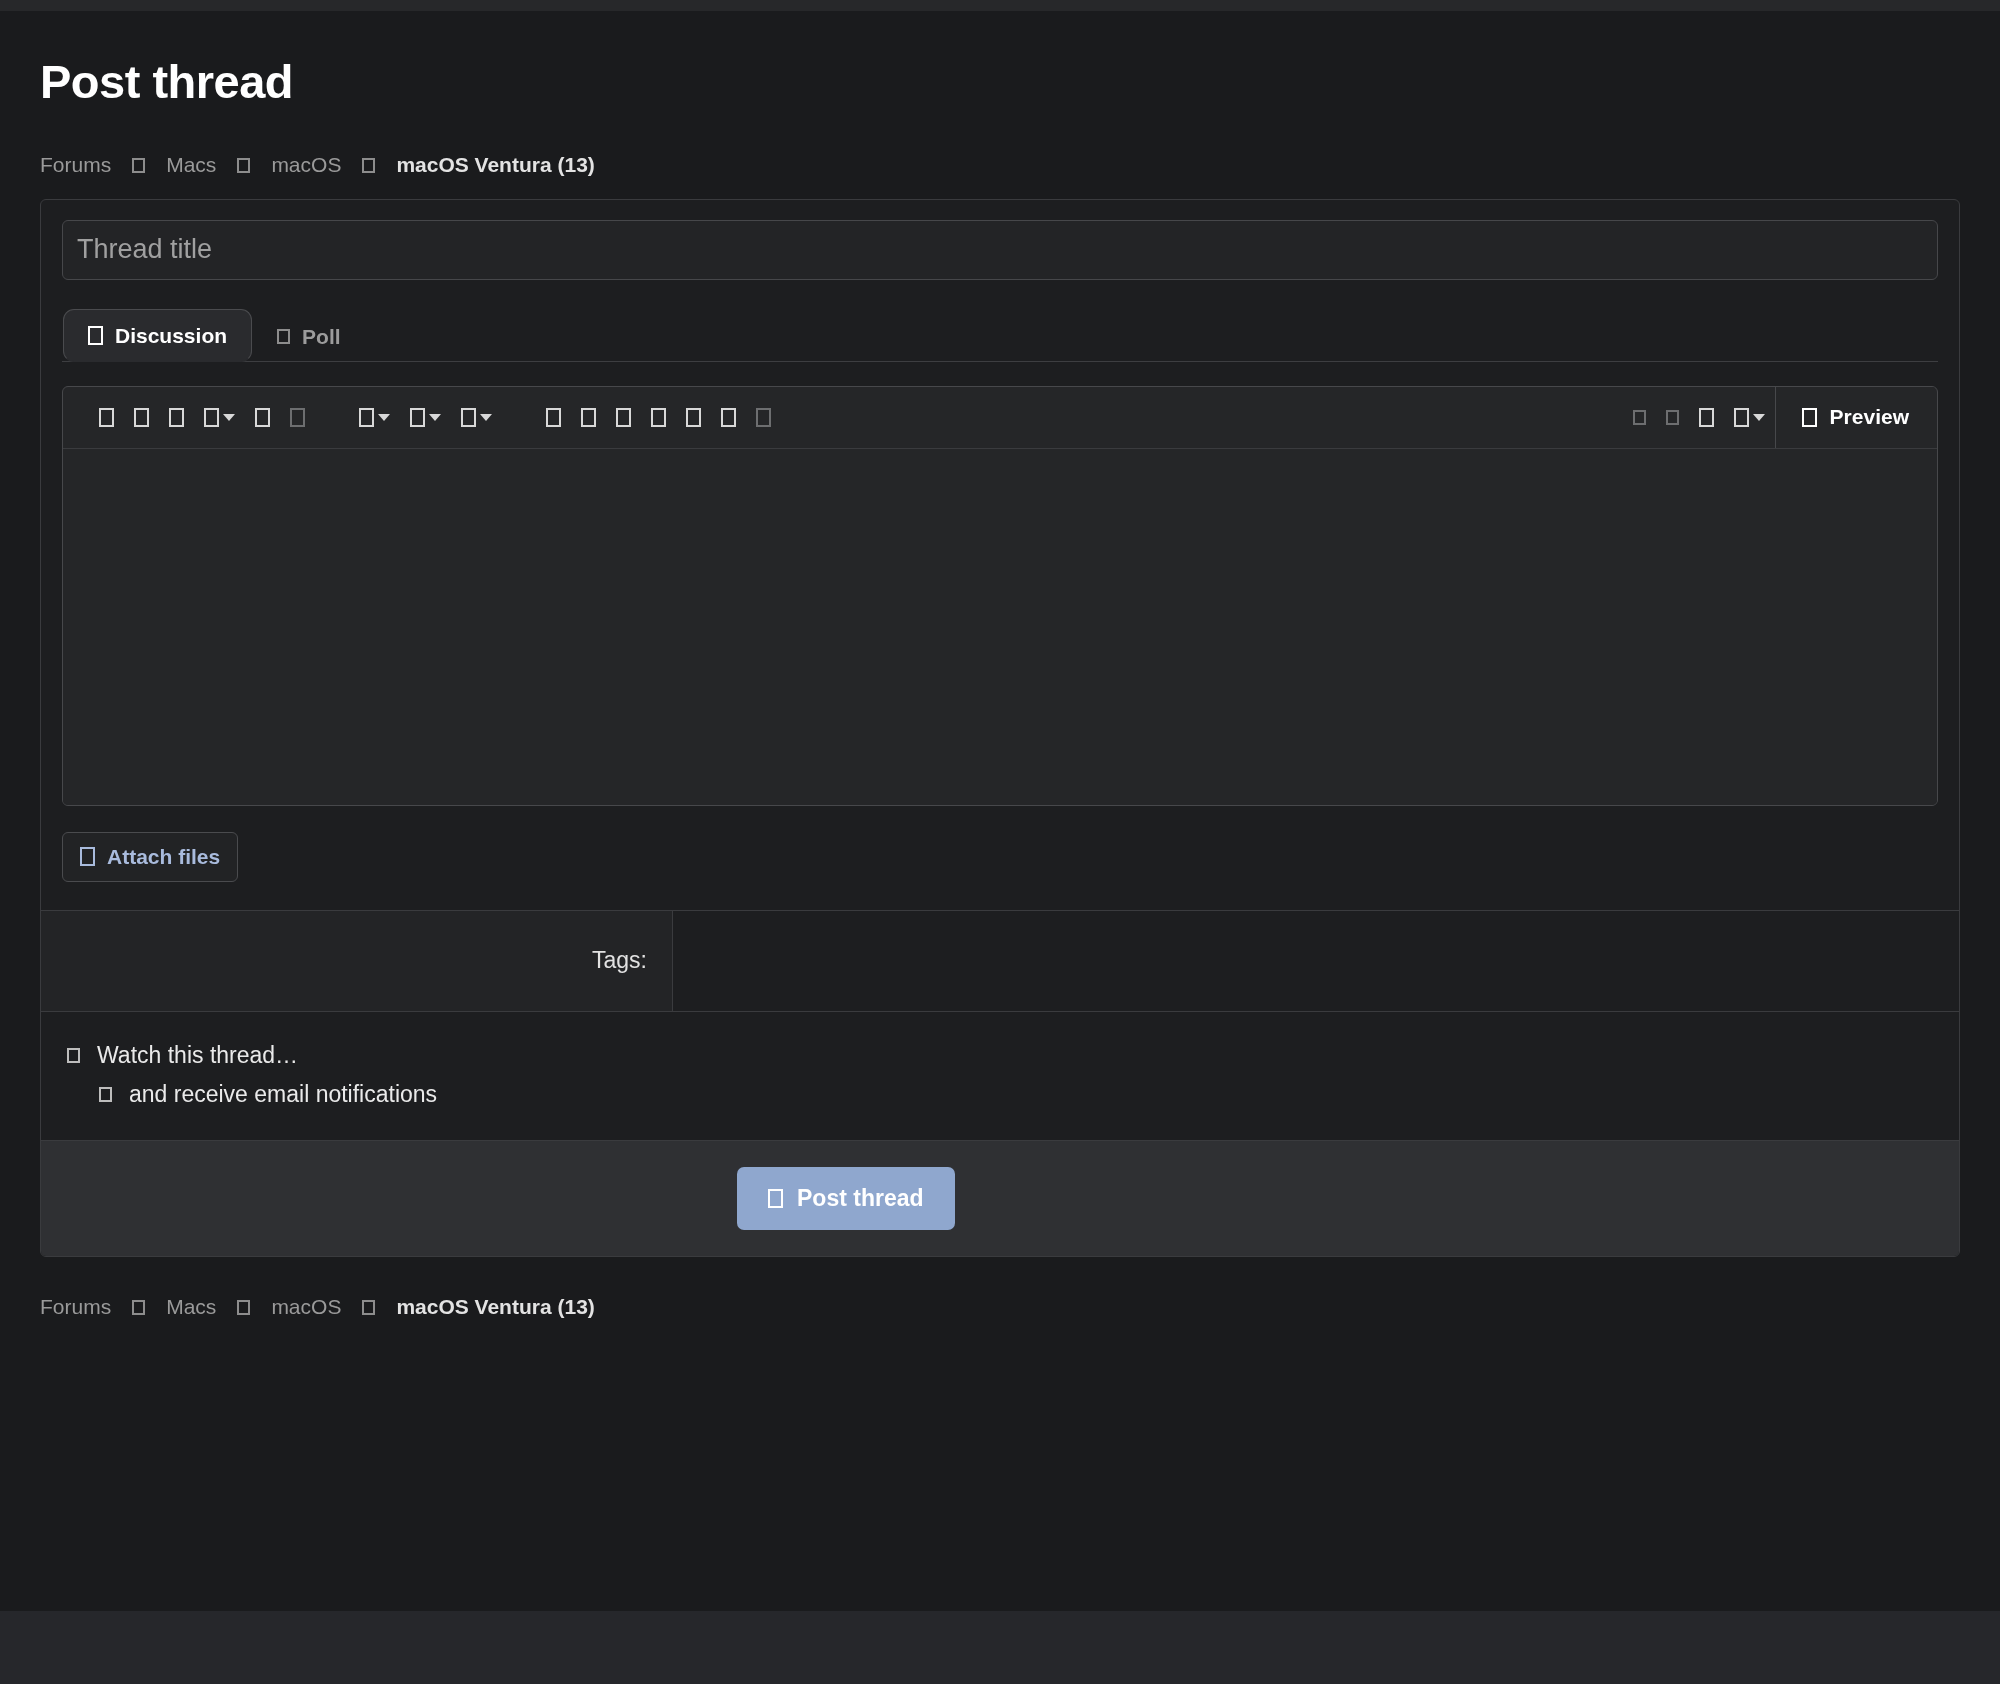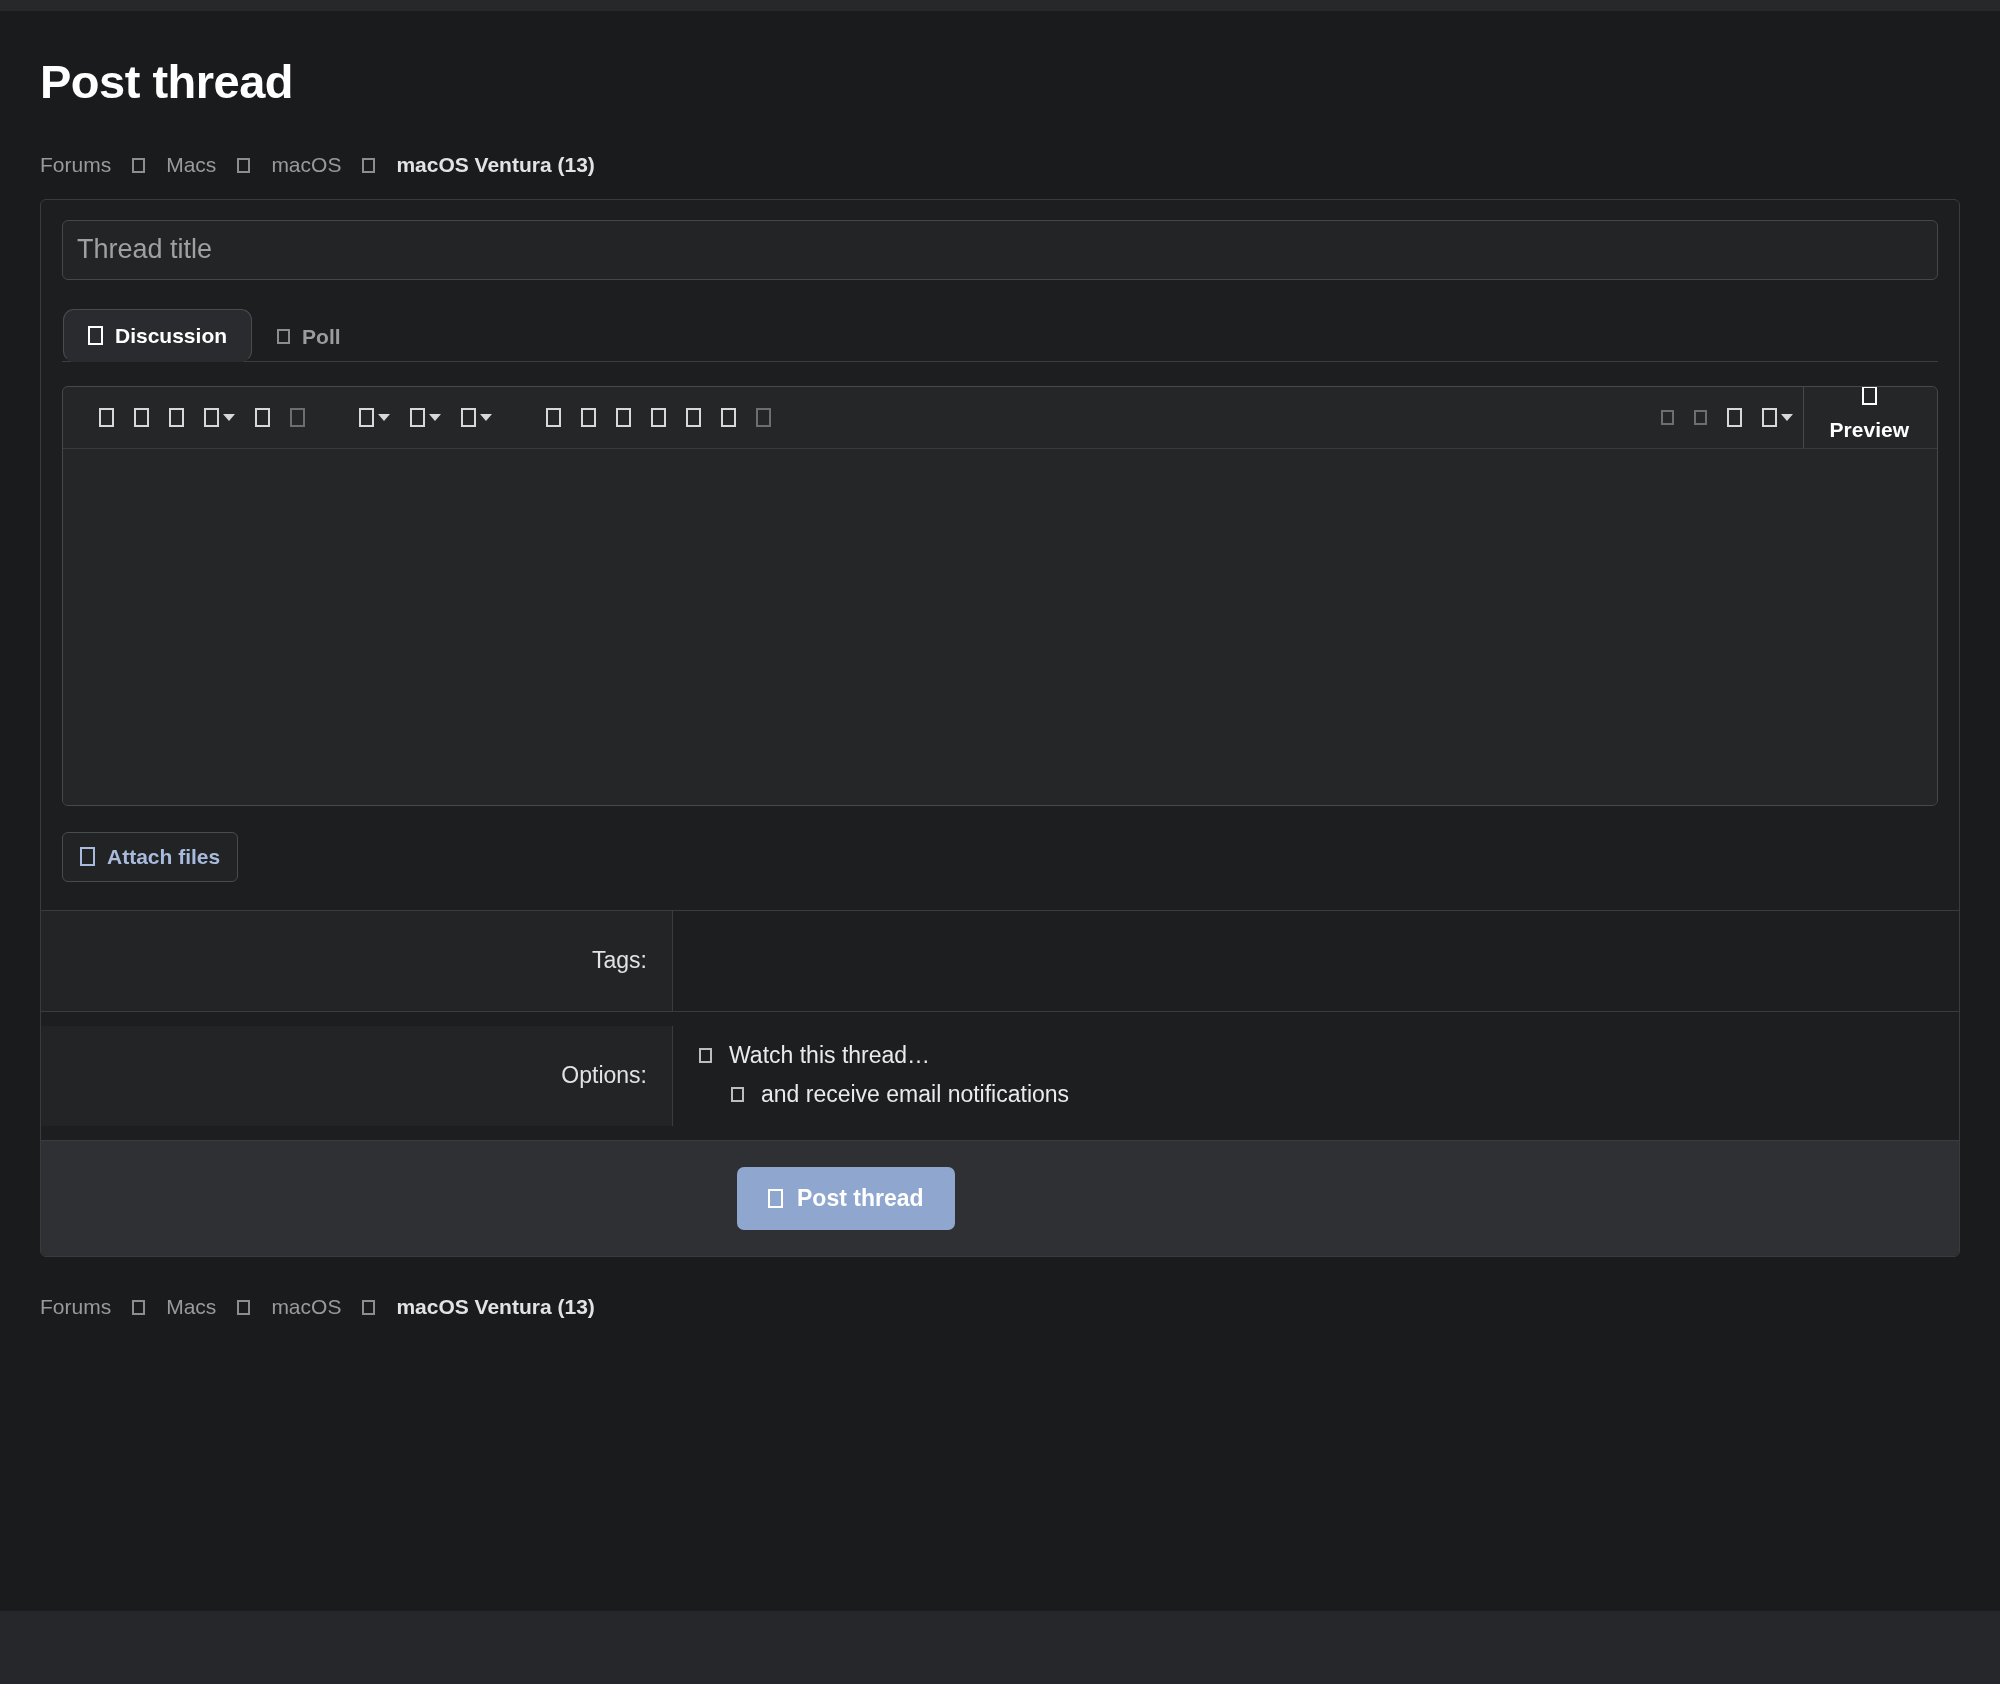--- a/index.html
+++ b/index.html
@@ -165,21 +165,20 @@
     align-items: center;
     gap: 13px;
     color: #ffffff;
     font-size: 21px;
     font-weight: bold;
     padding: 0 26px;
     height: 62px;
     border-left: 1px solid #47484b;
     cursor: pointer;
     background: #252628;
-    flex-direction: column;
   }
   .editor-body { flex: 1; background: #252628; }
   .attach-row { padding: 26px 0 28px 0; }
   .attach-btn {
     display: inline-flex;
     align-items: center;
     gap: 12px;
     border: 1px solid #4a4b4e;
     border-radius: 6px;
     background: #222325;
@@ -409,21 +408,20 @@
 
     </div>
 
     <div class="fields">
 
       <div class="field-row">
         <div class="field-label">Tags:</div>
       </div>
 
       <div class="field-row">
-        <div class="field-label">Options:</div>
         <div class="field-content">
           <label class="option">
             <span class="tofu sm"></span>
             <span>Watch this thread…</span>
           </label>
           <label class="option sub">
             <span class="tofu sm"></span>
             <span>and receive email notifications</span>
           </label>
         </div>

